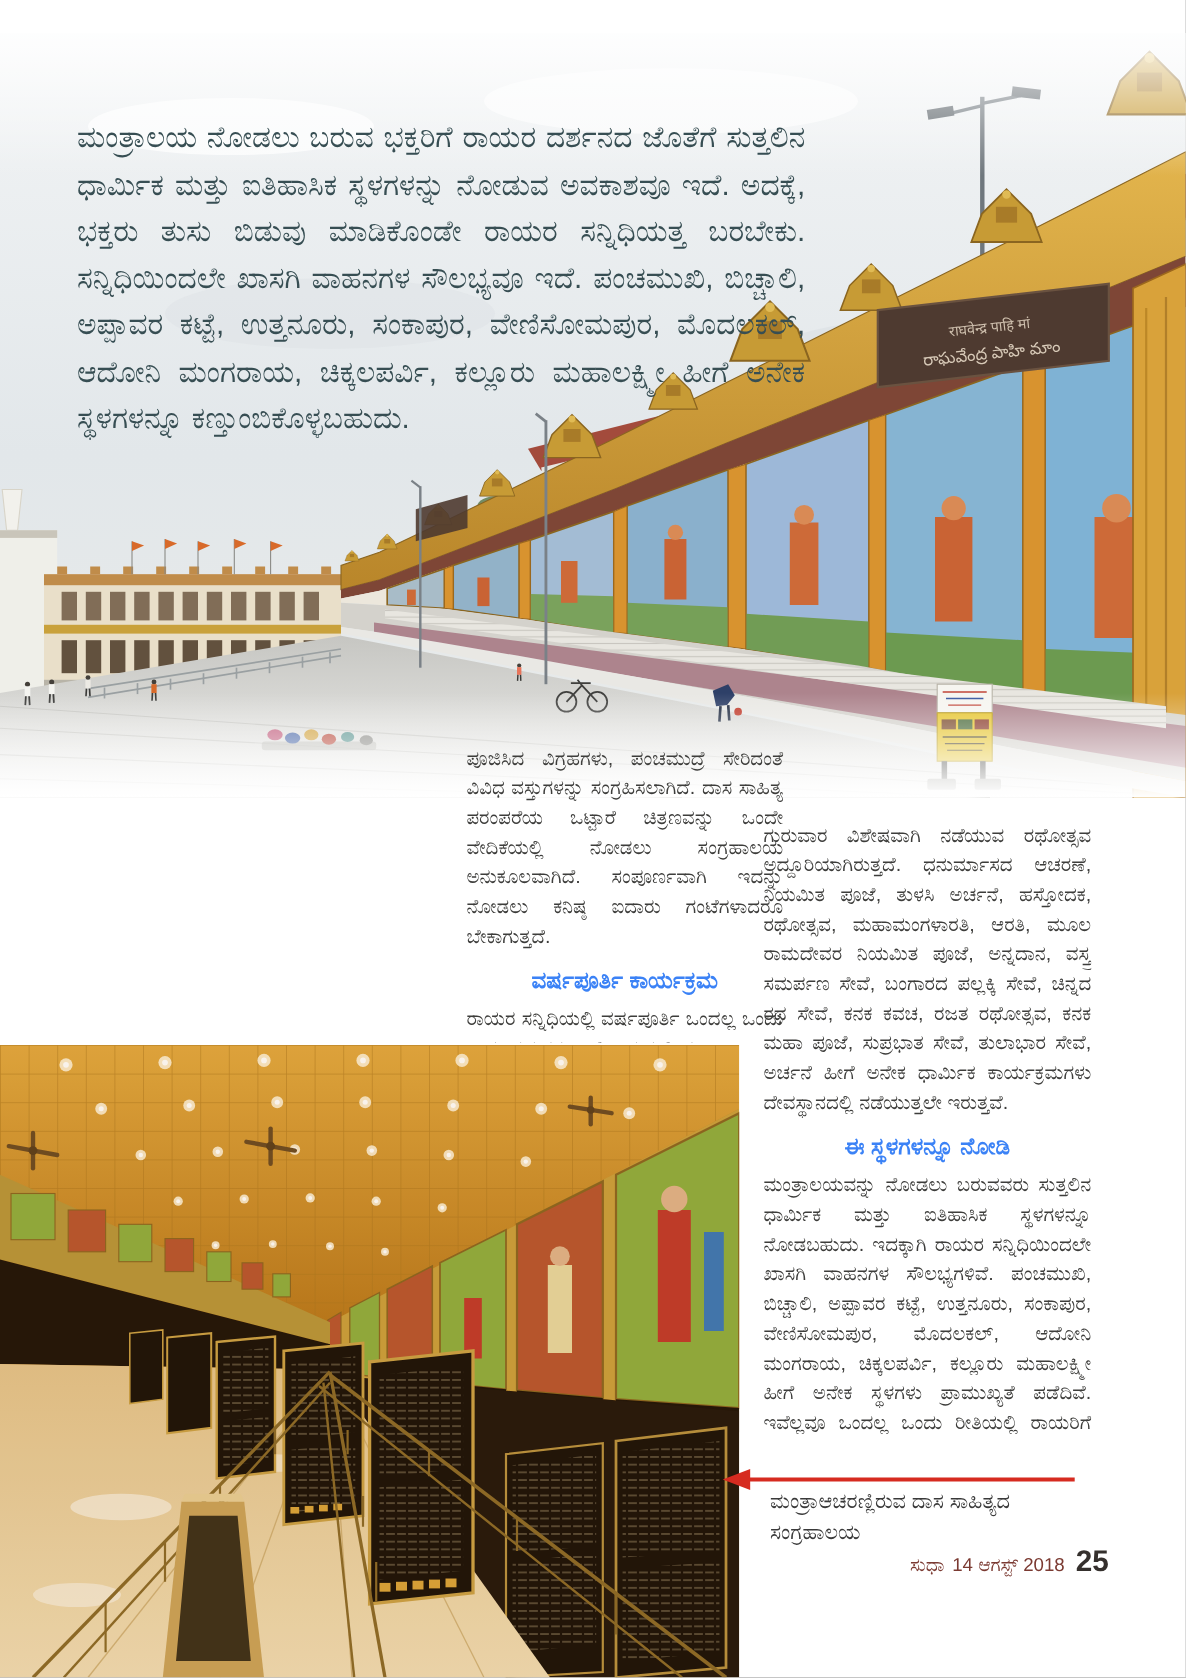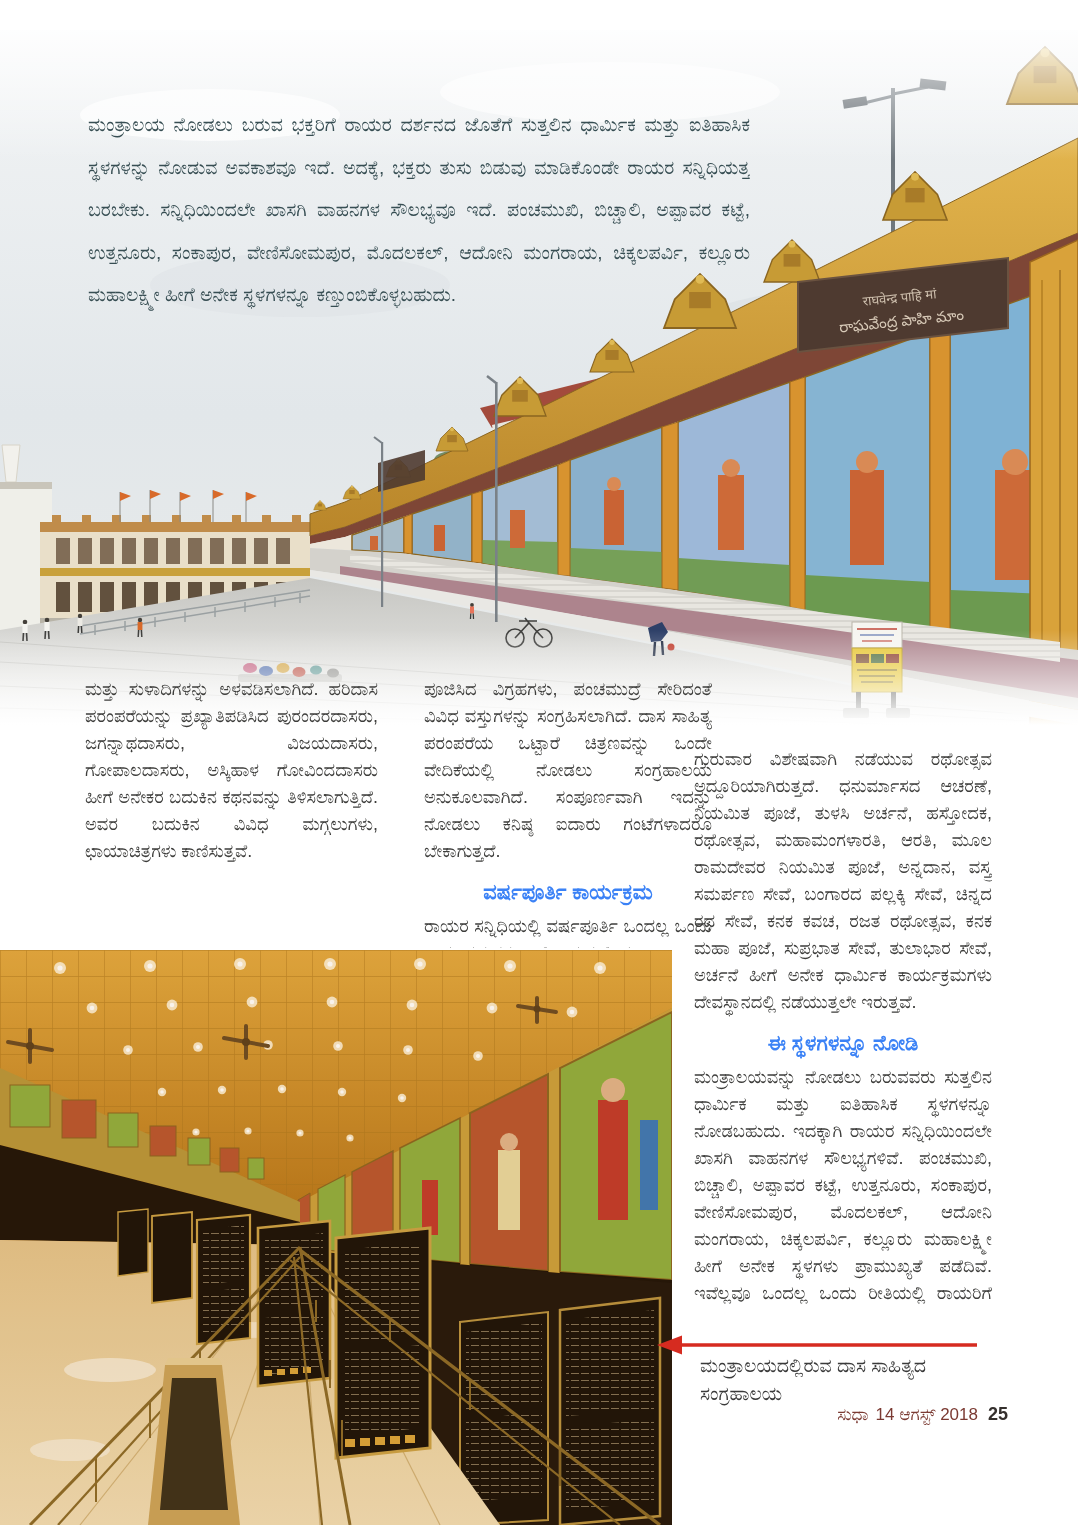--- a/index.html
+++ b/index.html
@@ -7,22 +7,22 @@
     position:relative;width:1078px;height:1525px;margin:0 auto;
     background:#ffffff;overflow:hidden;
     font-family:"Liberation Sans","DejaVu Sans",sans-serif;
   }
   
   .photo-temple{position:absolute;left:0;top:30px;width:1078px;height:695px;}
   .photo-museum{position:absolute;left:0;top:950px;width:672px;height:575px;}
   .photo-temple svg,.photo-museum svg{display:block;}
   
   .intro{
-    position:absolute;left:88px;top:104px;width:662px;height:300px;
-    font-size:19px;line-height:42.5px;color:#374e53;
+    position:absolute;left:70px;top:104px;width:662px;height:300px;
+    font-size:27px;line-height:42.5px;color:#374e53;
     text-align:justify;z-index:5;overflow:hidden;
   }
   
   .col{
     position:absolute;font-size:18px;line-height:27px;color:#3d3d3b;
     text-align:justify;z-index:6;overflow:hidden;
   }
   .col-1{left:85px;top:676px;width:293px;height:272px;}
   .col-2{left:393px;top:676px;width:288px;height:272px;margin-left:31px;}
   .col-3{left:694px;top:746px;width:298px;height:568px;}
@@ -36,21 +36,21 @@
   .pointer-arrow{position:absolute;left:655px;top:1332px;width:330px;height:26px;z-index:7;}
   .caption{
     position:absolute;left:700px;top:1352px;width:276px;
     font-size:19px;line-height:28px;color:#3a3a3a;text-align:left;z-index:7;
   }
   
   .footer{
     position:absolute;right:70px;top:1404px;z-index:7;
     font-size:17px;color:#7b3a32;text-align:right;white-space:nowrap;
   }
-  .footer .pgnum{font-size:18px;font-weight:bold;color:#35302d;margin-left:10px;}
+  .footer .pgnum{font-size:27px;font-weight:bold;color:#35302d;margin-left:10px;}
   .footer .mag{margin-right:7px;}
 </style>
 </head>
 <body>
 
 <div class="page">
 
   <div class="photo-temple">
   <svg width="1078" height="695" viewBox="0 0 1078 695">
     <defs>
@@ -349,21 +349,20 @@
     </g>
 
     <rect x="0" y="0" width="1078" height="130" fill="url(#fadeTop)"></rect>
     <rect x="0" y="600" width="1078" height="95" fill="url(#fadeBottom)"></rect>
   </svg>
   </div>
 
   <div class="intro">ಮಂತ್ರಾಲಯ ನೋಡಲು ಬರುವ ಭಕ್ತರಿಗೆ ರಾಯರ ದರ್ಶನದ ಜೊತೆಗೆ ಸುತ್ತಲಿನ ಧಾರ್ಮಿಕ ಮತ್ತು ಐತಿಹಾಸಿಕ ಸ್ಥಳಗಳನ್ನು ನೋಡುವ ಅವಕಾಶವೂ ಇದೆ. ಅದಕ್ಕೆ, ಭಕ್ತರು ತುಸು ಬಿಡುವು ಮಾಡಿಕೊಂಡೇ ರಾಯರ ಸನ್ನಿಧಿಯತ್ತ ಬರಬೇಕು. ಸನ್ನಿಧಿಯಿಂದಲೇ ಖಾಸಗಿ ವಾಹನಗಳ ಸೌಲಭ್ಯವೂ ಇದೆ. ಪಂಚಮುಖಿ, ಬಿಚ್ಚಾಲಿ, ಅಪ್ಪಾವರ ಕಟ್ಟೆ, ಉತ್ತನೂರು, ಸಂಕಾಪುರ, ವೇಣಿಸೋಮಪುರ, ಮೊದಲಕಲ್, ಆದೋನಿ ಮಂಗರಾಯ, ಚಿಕ್ಕಲಪರ್ವಿ, ಕಲ್ಲೂರು ಮಹಾಲಕ್ಷ್ಮೀ ಹೀಗೆ ಅನೇಕ ಸ್ಥಳಗಳನ್ನೂ ಕಣ್ತುಂಬಿಕೊಳ್ಳಬಹುದು.</div>
 
   <div class="col col-1">
-    <p>ಮತ್ತು ಸುಳಾದಿಗಳನ್ನು ಅಳವಡಿಸಲಾಗಿದೆ. ಹರಿದಾಸ ಪರಂಪರೆಯನ್ನು ಪ್ರಖ್ಯಾತಿಪಡಿಸಿದ ಪುರಂದರದಾಸರು, ಜಗನ್ನಾಥದಾಸರು, ವಿಜಯದಾಸರು, ಗೋಪಾಲದಾಸರು, ಅಸ್ಕಿಹಾಳ ಗೋವಿಂದದಾಸರು ಹೀಗೆ ಅನೇಕರ ಬದುಕಿನ ಕಥನವನ್ನು ತಿಳಿಸಲಾಗುತ್ತಿದೆ. ಅವರ ಬದುಕಿನ ವಿವಿಧ ಮಗ್ಗಲುಗಳು, ಛಾಯಾಚಿತ್ರಗಳು ಕಾಣಿಸುತ್ತವೆ.</p>
   </div>
 
   <div class="col col-2">
     <p>ಪೂಜಿಸಿದ ವಿಗ್ರಹಗಳು, ಪಂಚಮುದ್ರೆ ಸೇರಿದಂತೆ ವಿವಿಧ ವಸ್ತುಗಳನ್ನು ಸಂಗ್ರಹಿಸಲಾಗಿದೆ. ದಾಸ ಸಾಹಿತ್ಯ ಪರಂಪರೆಯ ಒಟ್ಟಾರೆ ಚಿತ್ರಣವನ್ನು ಒಂದೇ ವೇದಿಕೆಯಲ್ಲಿ ನೋಡಲು ಸಂಗ್ರಹಾಲಯ ಅನುಕೂಲವಾಗಿದೆ. ಸಂಪೂರ್ಣವಾಗಿ ಇದನ್ನು ನೋಡಲು ಕನಿಷ್ಠ ಐದಾರು ಗಂಟೆಗಳಾದರೂ ಬೇಕಾಗುತ್ತದೆ.</p>
     <h3>ವರ್ಷಪೂರ್ತಿ ಕಾರ್ಯಕ್ರಮ</h3>
     <p>ರಾಯರ ಸನ್ನಿಧಿಯಲ್ಲಿ ವರ್ಷಪೂರ್ತಿ ಒಂದಲ್ಲ ಒಂದು ಕಾರ್ಯಕ್ರಮಗಳು ಇದ್ದೇ ಇರುತ್ತವೆ. ಪ್ರತಿ</p>
   </div>
 
   <div class="col col-3">
     <p>ಗುರುವಾರ ವಿಶೇಷವಾಗಿ ನಡೆಯುವ ರಥೋತ್ಸವ ಅದ್ದೂರಿಯಾಗಿರುತ್ತದೆ. ಧನುರ್ಮಾಸದ ಆಚರಣೆ, ನಿಯಮಿತ ಪೂಜೆ, ತುಳಸಿ ಅರ್ಚನೆ, ಹಸ್ತೋದಕ, ರಥೋತ್ಸವ, ಮಹಾಮಂಗಳಾರತಿ, ಆರತಿ, ಮೂಲ ರಾಮದೇವರ ನಿಯಮಿತ ಪೂಜೆ, ಅನ್ನದಾನ, ವಸ್ತ್ರ ಸಮರ್ಪಣ ಸೇವೆ, ಬಂಗಾರದ ಪಲ್ಲಕ್ಕಿ ಸೇವೆ, ಚಿನ್ನದ ರಥ ಸೇವೆ, ಕನಕ ಕವಚ, ರಜತ ರಥೋತ್ಸವ, ಕನಕ ಮಹಾ ಪೂಜೆ, ಸುಪ್ರಭಾತ ಸೇವೆ, ತುಲಾಭಾರ ಸೇವೆ, ಅರ್ಚನೆ ಹೀಗೆ ಅನೇಕ ಧಾರ್ಮಿಕ ಕಾರ್ಯಕ್ರಮಗಳು ದೇವಸ್ಥಾನದಲ್ಲಿ ನಡೆಯುತ್ತಲೇ ಇರುತ್ತವೆ.</p>
@@ -578,19 +577,19 @@
     </g>
 
     <rect x="0" y="0" width="672" height="575" fill="#a85f12" opacity="0.08"></rect>
   </svg>
   </div>
 
   <svg class="pointer-arrow" viewBox="0 0 330 26">
     <line x1="24" y1="13" x2="322" y2="13" stroke="#d62b20" stroke-width="3.6"></line>
     <polygon points="2,13 27,3.5 27,22.5" fill="#d62b20"></polygon>
   </svg>
-  <div class="caption">ಮಂತ್ರಾಲಯದಲ್ಲಿರುವ ದಾಸ ಸಾಹಿತ್ಯದ ಸಂಗ್ರಹಾಲಯ</div>
+  <div class="caption">ಮಂತ್ರಾಆಚರಣ್ಲಿರುವ ದಾಸ ಸಾಹಿತ್ಯದ ಸಂಗ್ರಹಾಲಯ</div>
 
   <div class="footer">
     <span class="mag">ಸುಧಾ</span><span>14 ಆಗಸ್ಟ್ 2018</span><span class="pgnum">25</span>
   </div>
 
 </div>
 
 </body></html>

